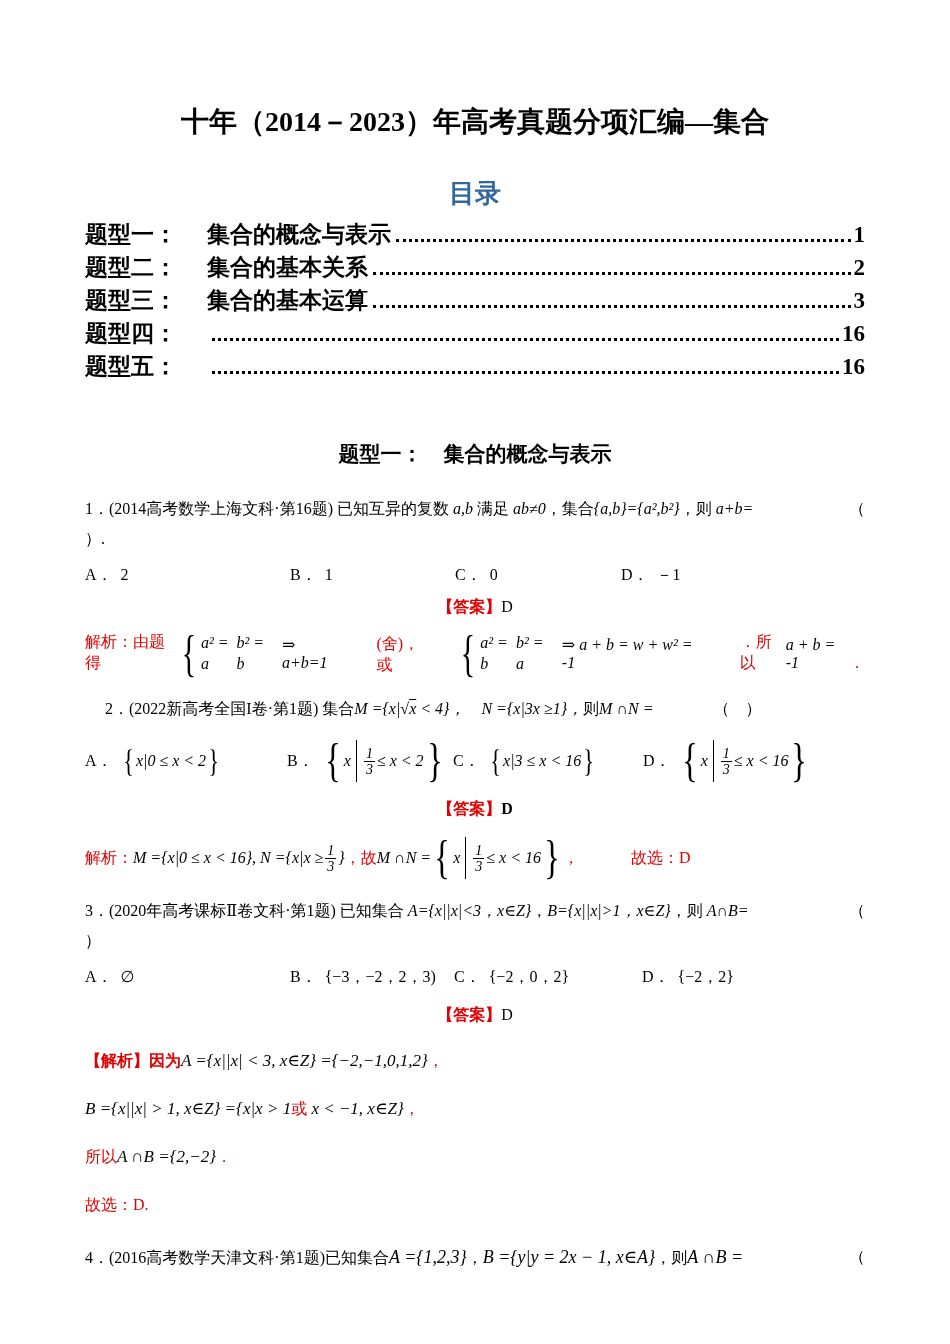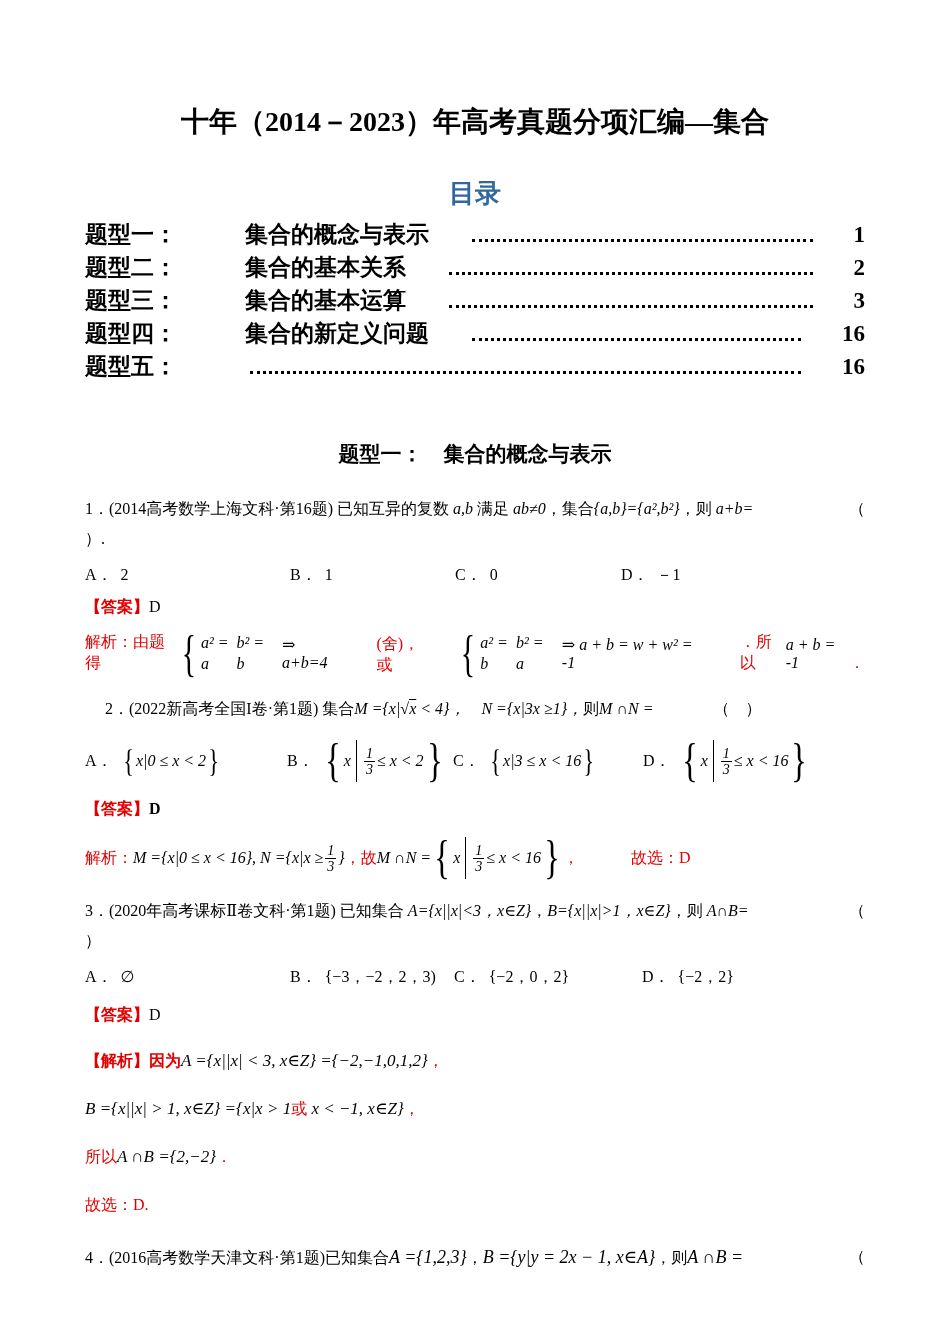--- a/index.html
+++ b/index.html
@@ -12,21 +12,21 @@
   .page{
     box-sizing:border-box;width:950px;height:976px;
     padding:104px 85px 0 85px;
     font-family:"Liberation Serif","DejaVu Serif",serif;
     color:var(--ink);
   }
   
   .title{margin:0;font-size:28px;line-height:36px;text-align:center;font-weight:bold;}
   .toc-heading{margin:38px 0 0;font-size:26px;line-height:32px;text-align:center;font-weight:bold;color:var(--blue);}
   .toc{margin-top:8px;}
-  .toc-row{display:flex;align-items:baseline;font-size:23px;line-height:33px;font-weight:bold;gap:38px;}
+  .toc-row{display:flex;align-items:baseline;font-size:23px;line-height:33px;font-weight:bold;}
   .toc-label{flex:none;width:122px;}
   .toc-title{flex:none;}
   .toc-leader{flex:1 1 auto;border-bottom:3px dotted #000;margin:0 3px 8px 5px;height:0;}
   .toc-page{flex:none;}
   
   .section-heading{margin:58px 0 0;font-size:21px;line-height:27px;text-align:center;font-weight:bold;}
   
   .q{font-size:16px;}
   .stem{position:relative;margin:0;line-height:30px;white-space:nowrap;}
   .q1-stem{margin-top:26px;}
@@ -35,21 +35,21 @@
   .cont-line{margin:0;line-height:30px;}
   .opts{display:flex;align-items:center;margin-top:8px;line-height:26px;}
   .opt{display:inline-flex;align-items:center;}
   .ow0{width:205px;flex:none;}
   .ow1{width:165px;flex:none;}
   .ow2{width:166px;flex:none;}
   .q3w0{width:205px;flex:none;}
   .q3w1{width:164px;flex:none;}
   .q3w2{width:188px;flex:none;}
   .olabel{margin-right:8px;}
-  .ans{margin-top:6px;line-height:26px;}
+  .ans{margin-top:6px;line-height:26px;text-align:center;}
   .lab{color:var(--red);font-weight:bold;font-family:"Liberation Sans","DejaVu Sans",sans-serif;}
   .red{color:var(--red);}
   .bold{font-weight:bold;}
   
   .sol1{display:flex;align-items:flex-end;margin-top:10px;}
   .cases{display:inline-flex;align-items:center;margin:0 4px;}
   .cbrace{font-size:50px;line-height:46px;font-weight:400;transform:scaleX(.6);transform-origin:center;}
   .ccol{display:inline-flex;flex-direction:row;line-height:21px;font-size:16px;}
   .cres{margin-left:10px;font-size:16px;}
   .sol-bottom{margin-bottom:2px;}
@@ -102,21 +102,20 @@
       <span class="toc-page">2</span>
     </div>
     <div class="toc-row">
       <span class="toc-label">题型三：</span>
       <span class="toc-title">集合的基本运算</span>
       <span class="toc-leader"></span>
       <span class="toc-page">3</span>
     </div>
     <div class="toc-row">
       <span class="toc-label">题型四：</span>
-      <span class="toc-title">集合的新定义问题</span>
       <span class="toc-leader"></span>
       <span class="toc-page">16</span>
     </div>
     <div class="toc-row">
       <span class="toc-label">题型五：</span>
       <span class="toc-leader"></span>
       <span class="toc-page">16</span>
     </div>
   </div>
 
@@ -150,21 +149,21 @@
       <span class="lab">【答案】</span><span>D</span>
     </div>
     <div class="sol1">
       <span class="red sol-bottom">解析：由题得</span>
       <span class="cases">
         <span class="cbrace">{</span>
         <span class="ccol">
           <i class="m">a² = a</i>
           <i class="m">b² = b</i>
         </span>
-        <i class="m cres">⇒ a+b=4</i>
+        <i class="m cres">⇒ a+b=1</i>
       </span>
       <span class="red sol-bottom" style="margin:0 22px 0 34px;">(舍)，或</span>
       <span class="cases">
         <span class="cbrace">{</span>
         <span class="ccol">
           <i class="m">a² = b</i>
           <i class="m">b² = a</i>
         </span>
         <i class="m cres">⇒ a + b = w + w² = -1</i>
       </span>

